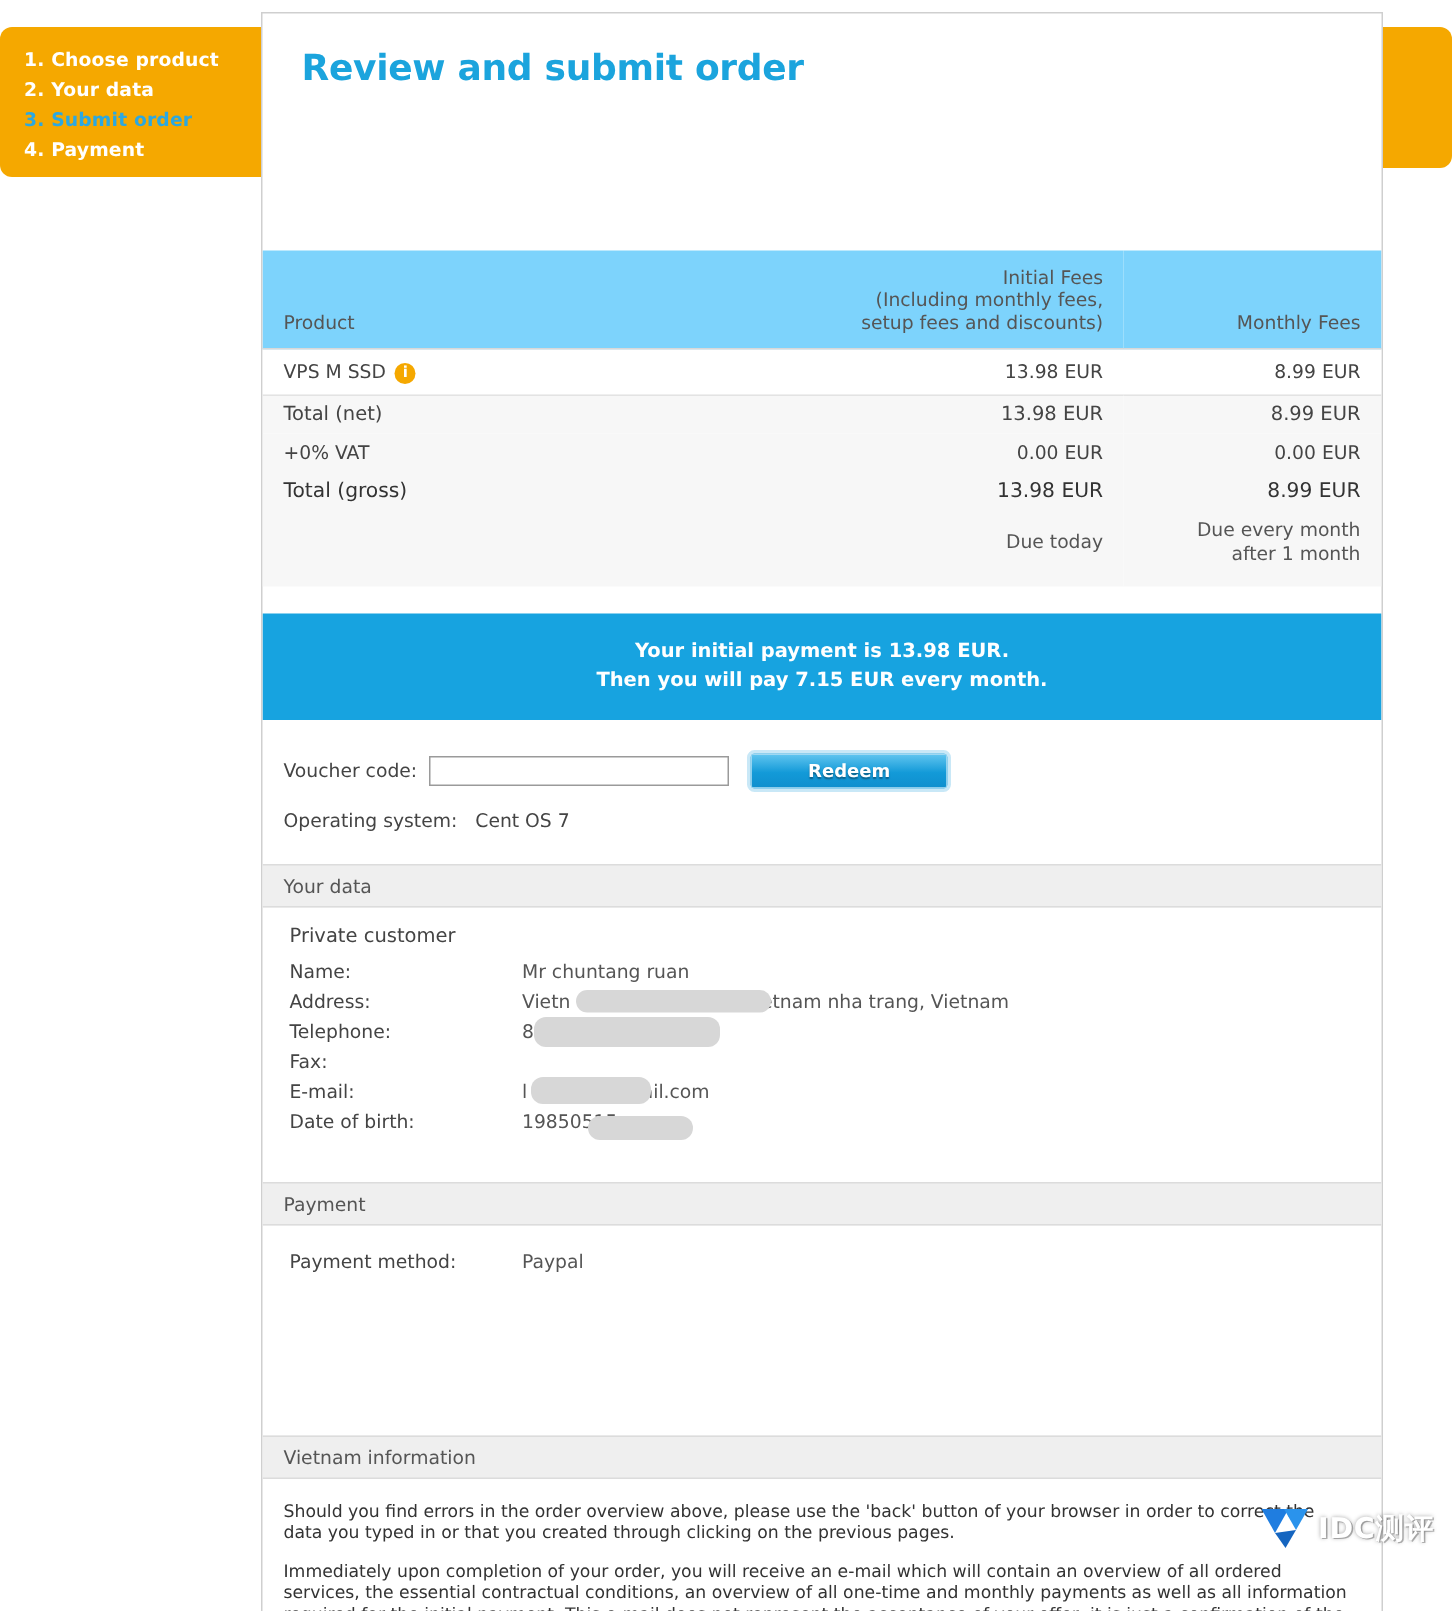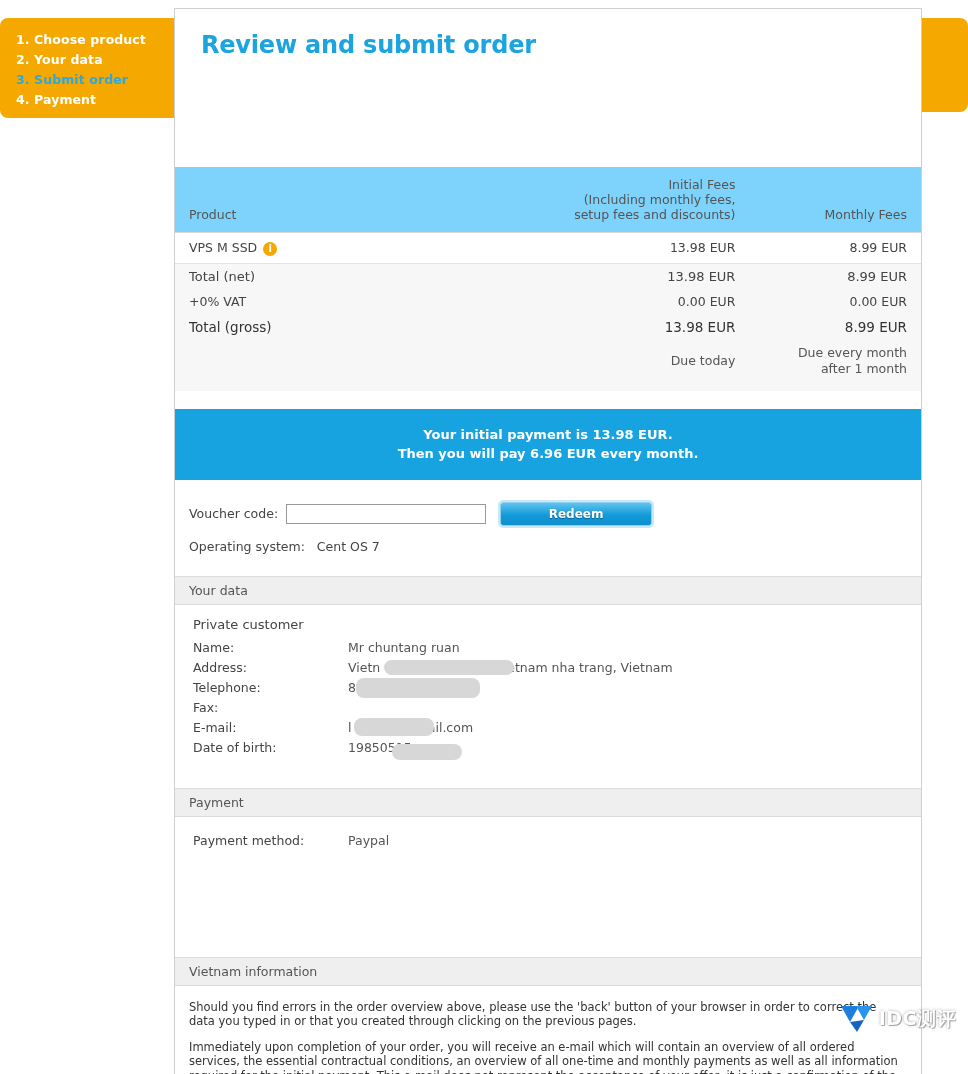--- a/index.html
+++ b/index.html
@@ -174,21 +174,21 @@
     width: 200px;
     height: 20px;
     border: 1px solid #9a9a9a;
     box-sizing: border-box;
     font-family: inherit;
     font-size: 12px;
     padding: 1px 3px;
   }
   #redeem-button {
     margin-left: 14px;
-    width: 152px;
+    width: 132px;
     height: 24px;
     border: 1px solid #8fd0ee;
     border-radius: 3px;
     background: linear-gradient(#5fc4ef, #139ad8 55%, #0f8fce);
     color: #ffffff;
     font-family: inherit;
     font-size: 12px;
     font-weight: bold;
     text-shadow: 0 1px 1px rgba(0,0,0,.35);
     cursor: pointer;
@@ -337,21 +337,21 @@
         <td>
           <div>Due every month</div>
           <div>after 1 month</div>
         </td>
       </tr>
     </tbody>
   </table>
 
   <div id="payment-banner">
     <div>Your initial payment is 13.98 EUR.</div>
-    <div>Then you will pay 6.96 EUR every month.</div>
+    <div>Then you will pay 7.15 EUR every month.</div>
   </div>
 
   <div id="voucher-row">
     <span id="voucher-label">Voucher code:</span>
     <input id="voucher-input" type="text" value="" placeholder="" style="">
     <button id="redeem-button">Redeem</button>
   </div>
 
   <div id="os-line">
     <span>Operating system:</span>

